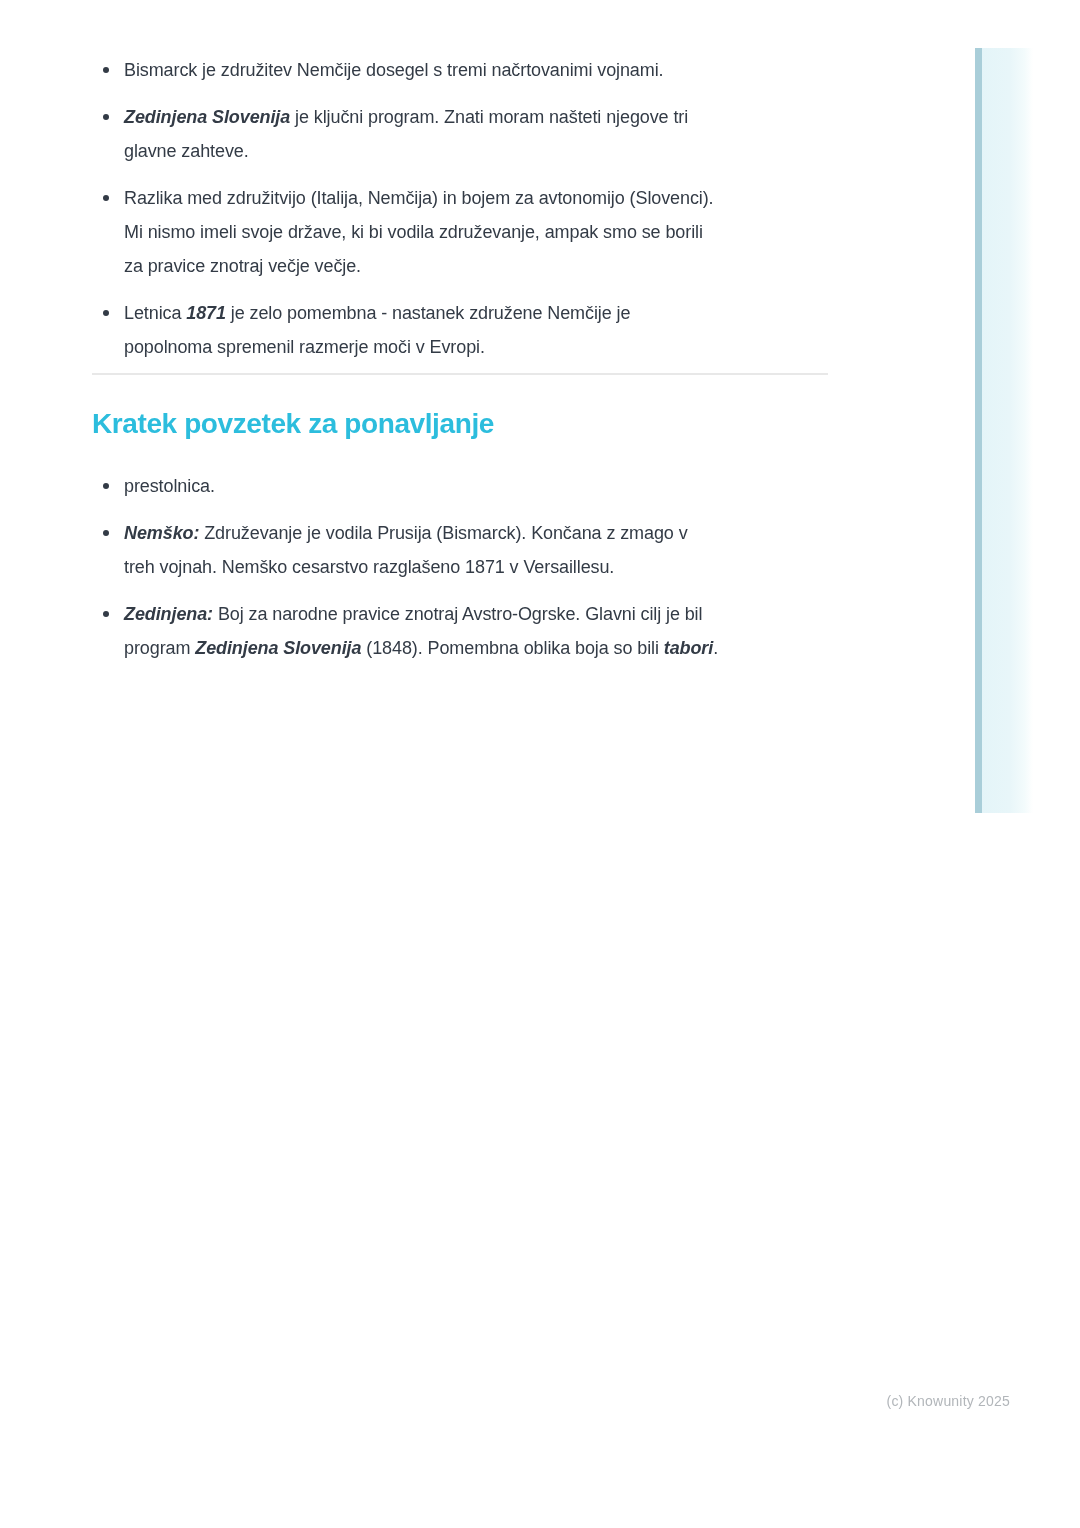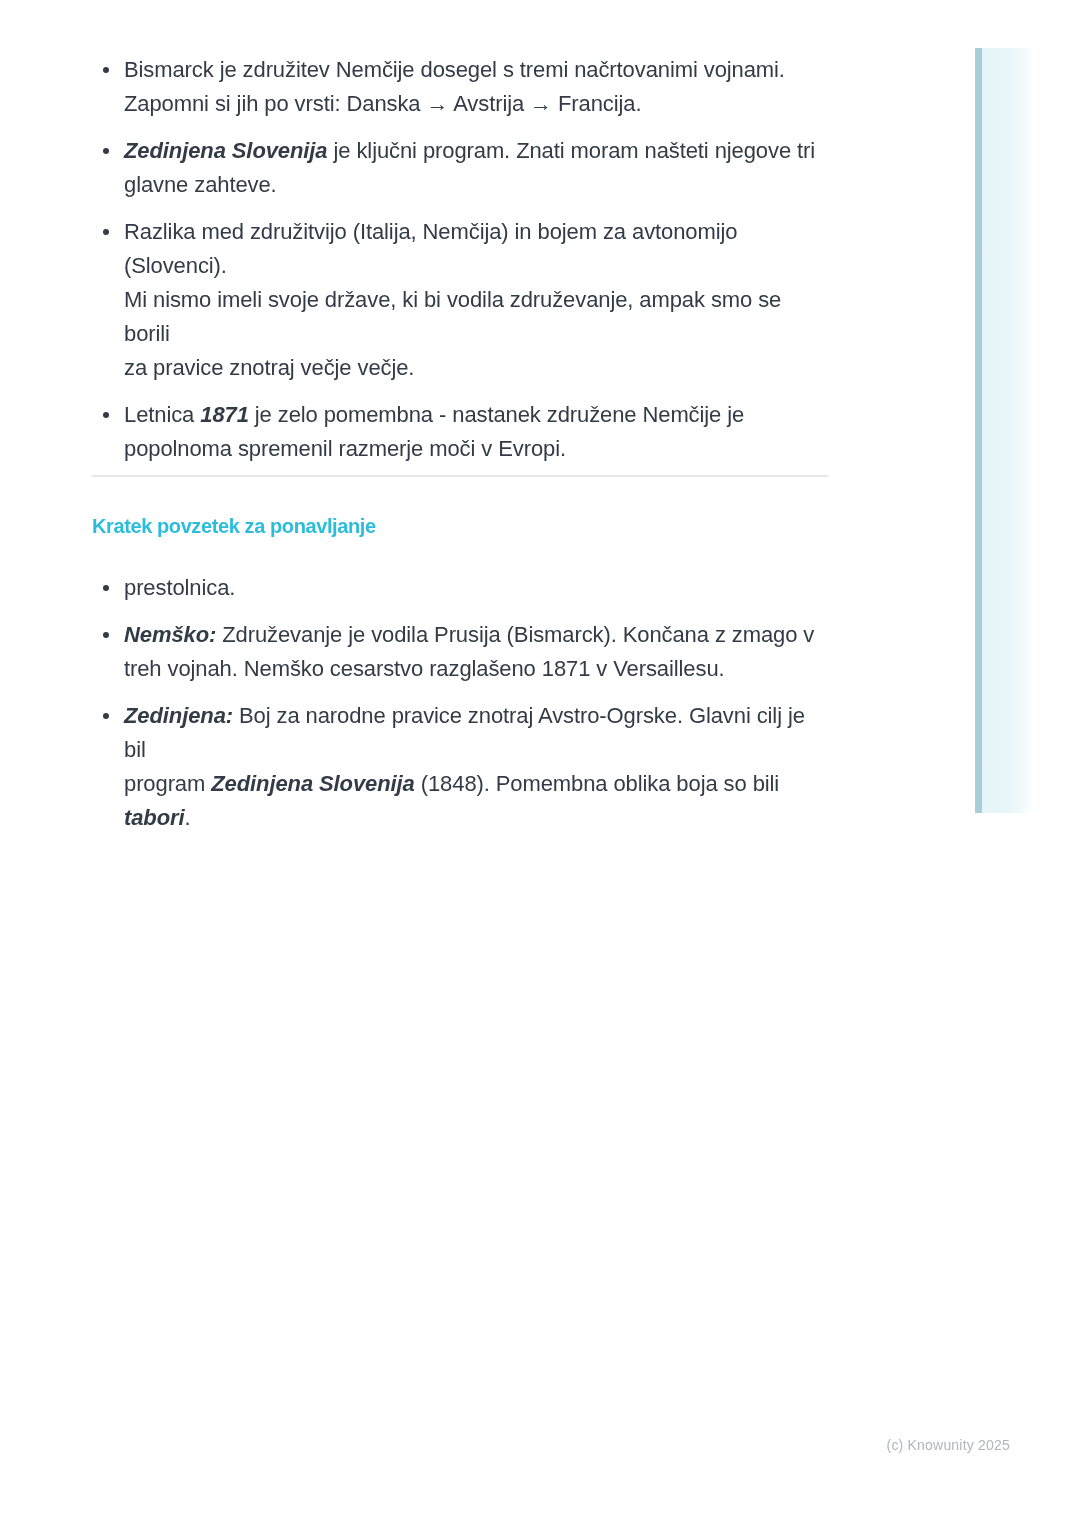--- a/index.html
+++ b/index.html
@@ -34,37 +34,37 @@
   .dot {
     position: absolute;
     left: 11px;
     top: 14px;
     width: 6px;
     height: 6px;
     border-radius: 50%;
     background: #333b46;
   }
   .litext {
-    font-size: 22px;
+    font-size: 18px;
     line-height: 34px;
     color: #333b46;
     letter-spacing: -0.1px;
   }
   .litext b { font-weight: 700; font-style: italic; }
   .tline { display: block; }
   .divider {
     border: none;
     height: 2px;
     background: #e8e8e8;
     margin: 9px 0 0 0;
     width: 736px;
   }
   h2.summary-heading {
     margin: 30px 0 0 0;
-    font-size: 20px;
+    font-size: 28px;
     line-height: 38px;
     font-weight: 700;
     color: #2cbddd;
     letter-spacing: -0.4px;
   }
   .summary-list { margin-top: 26px !important; }
   .side-accent {
     position: absolute;
     left: 975px;
     top: 48px;
@@ -75,40 +75,39 @@
   .side-accent-line {
     position: absolute;
     left: 0;
     top: 0;
     width: 7px;
     height: 100%;
     background: #a9ced9;
   }
   .footer {
     position: absolute;
-    top: 1436px;
+    top: 1392px;
     right: 70px;
     font-size: 14px;
     line-height: 18px;
     color: #b2b6ba;
     letter-spacing: 0.2px;
     text-align: center;
   }
 </style>
 </head>
 <body>
 
 <main class="content">
 
   <ul class="bullets">
     <li>
       <span class="dot"></span>
       <div class="litext">
           <span class="tline"><span>Bismarck je združitev Nemčije dosegel s tremi načrtovanimi vojnami.</span></span>
-          <span class="tline"><span>Zapomni si jih po vrsti: Danska → Avstrija → Francija.</span></span>
         </div>
     </li>
     <li>
       <span class="dot"></span>
       <div class="litext">
           <span class="tline"><b>Zedinjena Slovenija</b><span> je ključni program. Znati moram našteti njegove tri</span></span>
           <span class="tline"><span>glavne zahteve.</span></span>
         </div>
     </li>
     <li>

